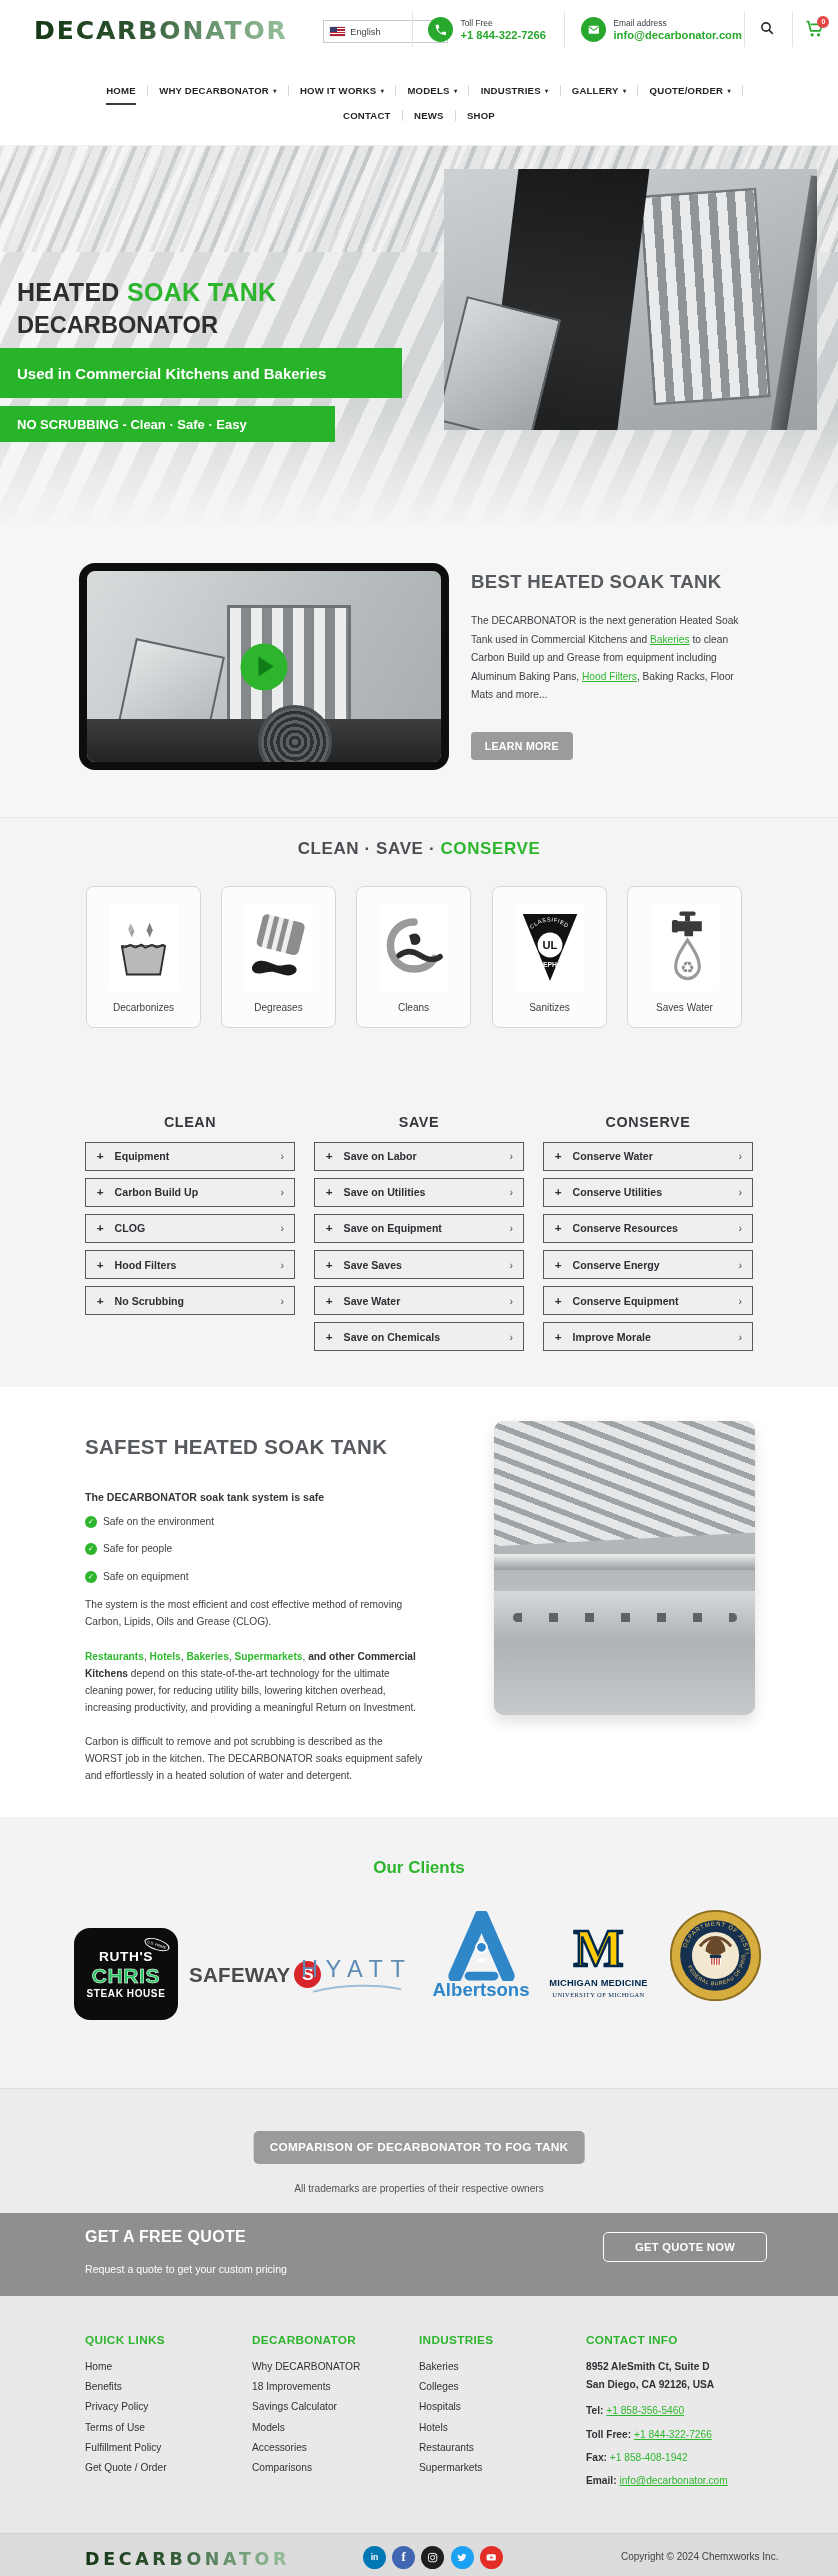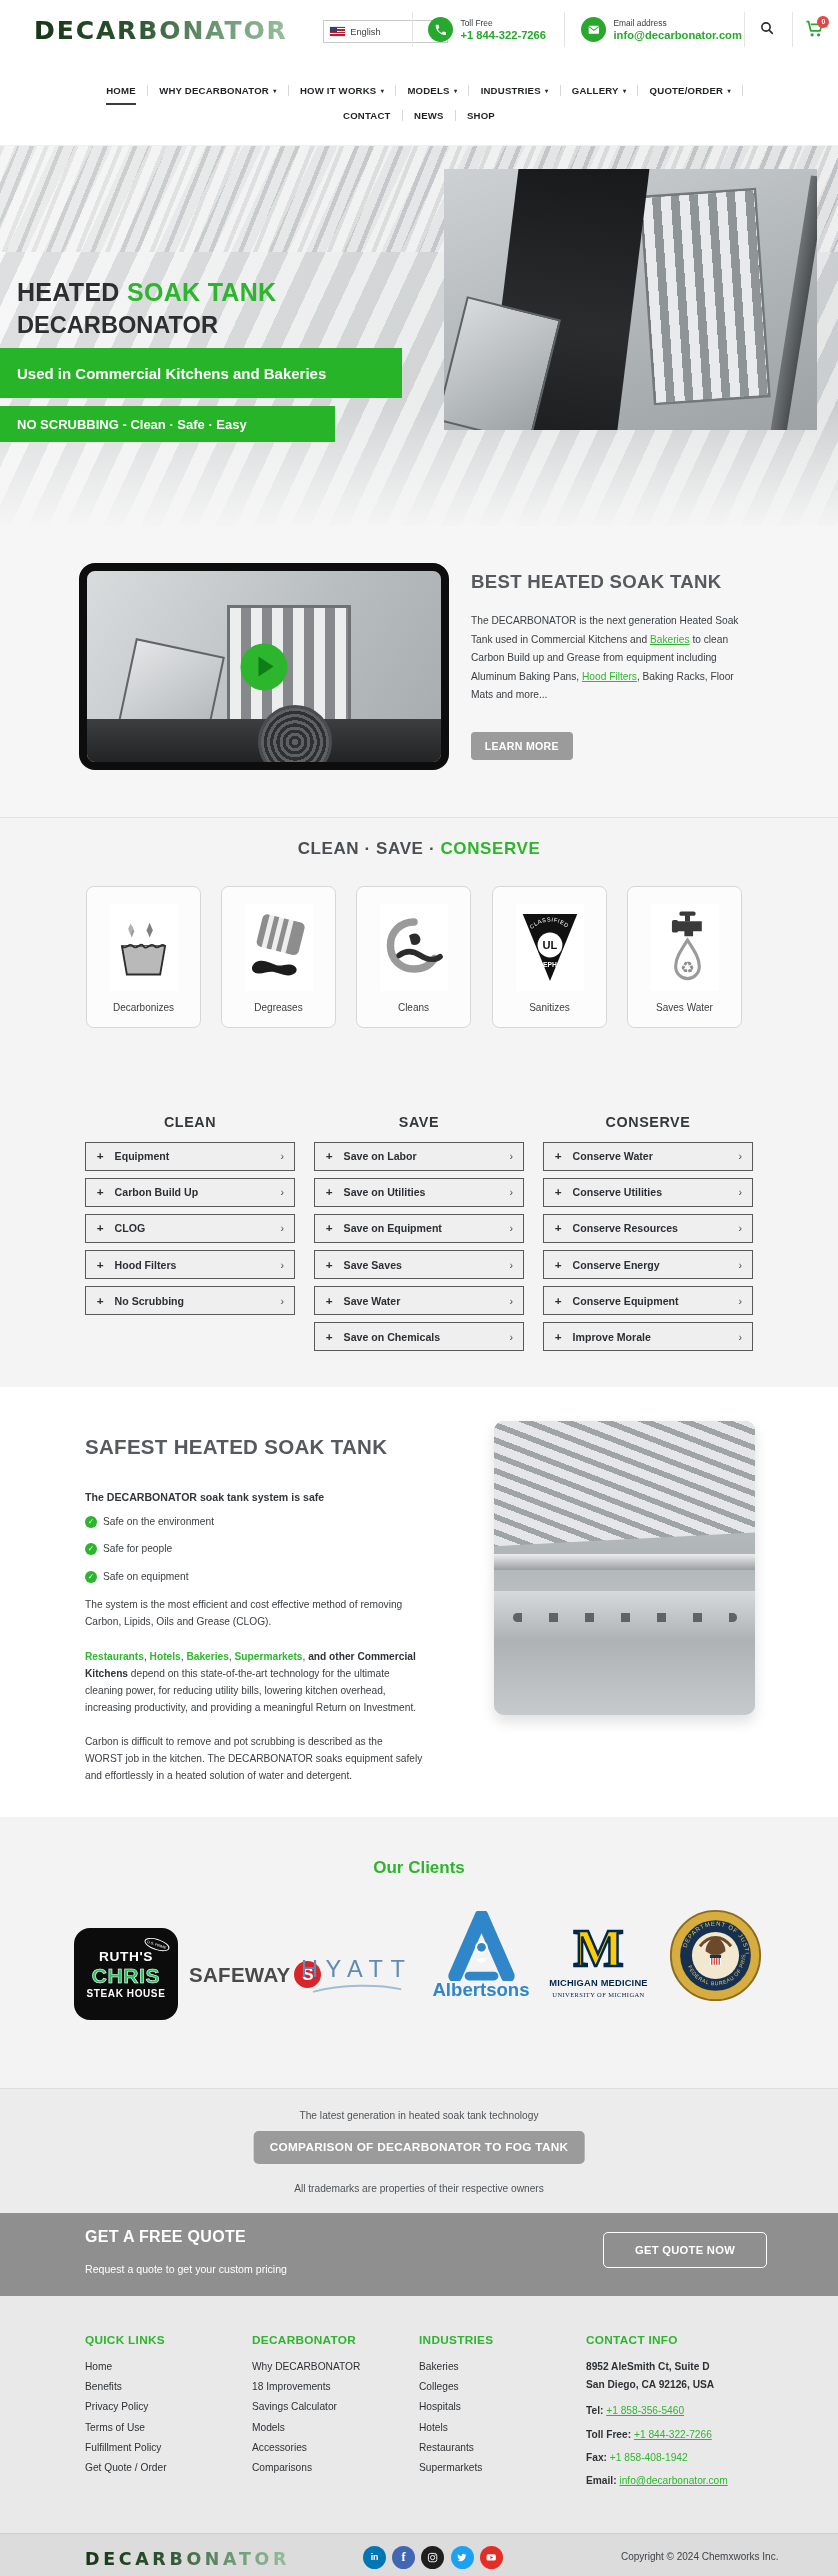--- a/index.html
+++ b/index.html
@@ -136,21 +136,21 @@
   
   #compare{height:124px;background:#ececec;border-top:0.6px solid #ddd;}
   .cmp-line{width:100%;text-align:center;font-size:10.2px;color:#4e5256;}
   #cmp-btn{left:50%;transform:translateX(-50%);top:42px;background:#9b9b9b;color:#fff;border:none;border-radius:5px;
     font-size:11.8px;font-weight:700;letter-spacing:0.3px;padding:9.3px 16px;cursor:pointer;}
 
   
   #quote{height:83px;background:#8f8f8f;}
   #quote-heading{left:85px;top:15px;font-size:16px;font-weight:800;color:#fff;letter-spacing:0.3px;}
   #quote-sub{left:85px;top:50px;font-size:10.6px;color:#fff;}
-  #quote-btn{left:603px;top:18.6px;width:164px;height:36px;background:transparent;border:1.2px solid #fff;border-radius:5px;
+  #quote-btn{left:603px;top:18.6px;width:164px;height:30px;background:transparent;border:1.2px solid #fff;border-radius:5px;
     color:#fff;font-size:11.2px;font-weight:700;letter-spacing:0.3px;cursor:pointer;}
 
   
   #footer{height:237px;background:#e9e9e9;}
   .f-col{top:37px;width:161px;}
   .f-head{font-size:11.8px;font-weight:800;color:#2db52d;letter-spacing:0.3px;margin-bottom:13.7px;}
   .f-link{font-size:10.2px;color:#2e3236;margin-bottom:9.3px;cursor:pointer;}
   .f-text{font-size:10.2px;font-weight:700;color:#2e3236;margin-bottom:7.5px;}
   .f-row{font-size:10.2px;color:#2e3236;margin-bottom:12.4px;}
   .f-row b{font-weight:700;}
@@ -563,21 +563,20 @@
       <path d="M75 44c-10 6-16 14-16 24l16 10 16-10c0-10-6-18-16-24z" fill="#6b4a2b"></path>
       <rect x="66" y="74" width="18" height="16" fill="#fff"></rect>
       <rect x="66" y="74" width="18" height="5" fill="#16304f"></rect>
       <path d="M68 79h2v11h-2zM72 79h2v11h-2zM76 79h2v11h-2zM80 79h2v11h-2z" fill="#c03a2b"></path>
       <path d="M50 60c8-10 16-14 25-14M100 60c-8-10-16-14-25-14" stroke="#6b4a2b" stroke-width="5" fill="none"></path>
     </svg>
   </div>
 </div>
 
 <div class="sec" id="compare">
-  <div class="abs cmp-line" style="top:21px;">The latest generation in heated soak tank technology</div>
   <button class="abs" id="cmp-btn">COMPARISON OF DECARBONATOR TO FOG TANK</button>
   <div class="abs cmp-line" style="top:94px;">All trademarks are properties of their respective owners</div>
 </div>
 
 <div class="sec" id="quote">
   <div class="abs" id="quote-heading">GET A FREE QUOTE</div>
   <div class="abs" id="quote-sub">Request a quote to get your custom pricing</div>
   <button class="abs" id="quote-btn">GET QUOTE NOW</button>
 </div>
 

